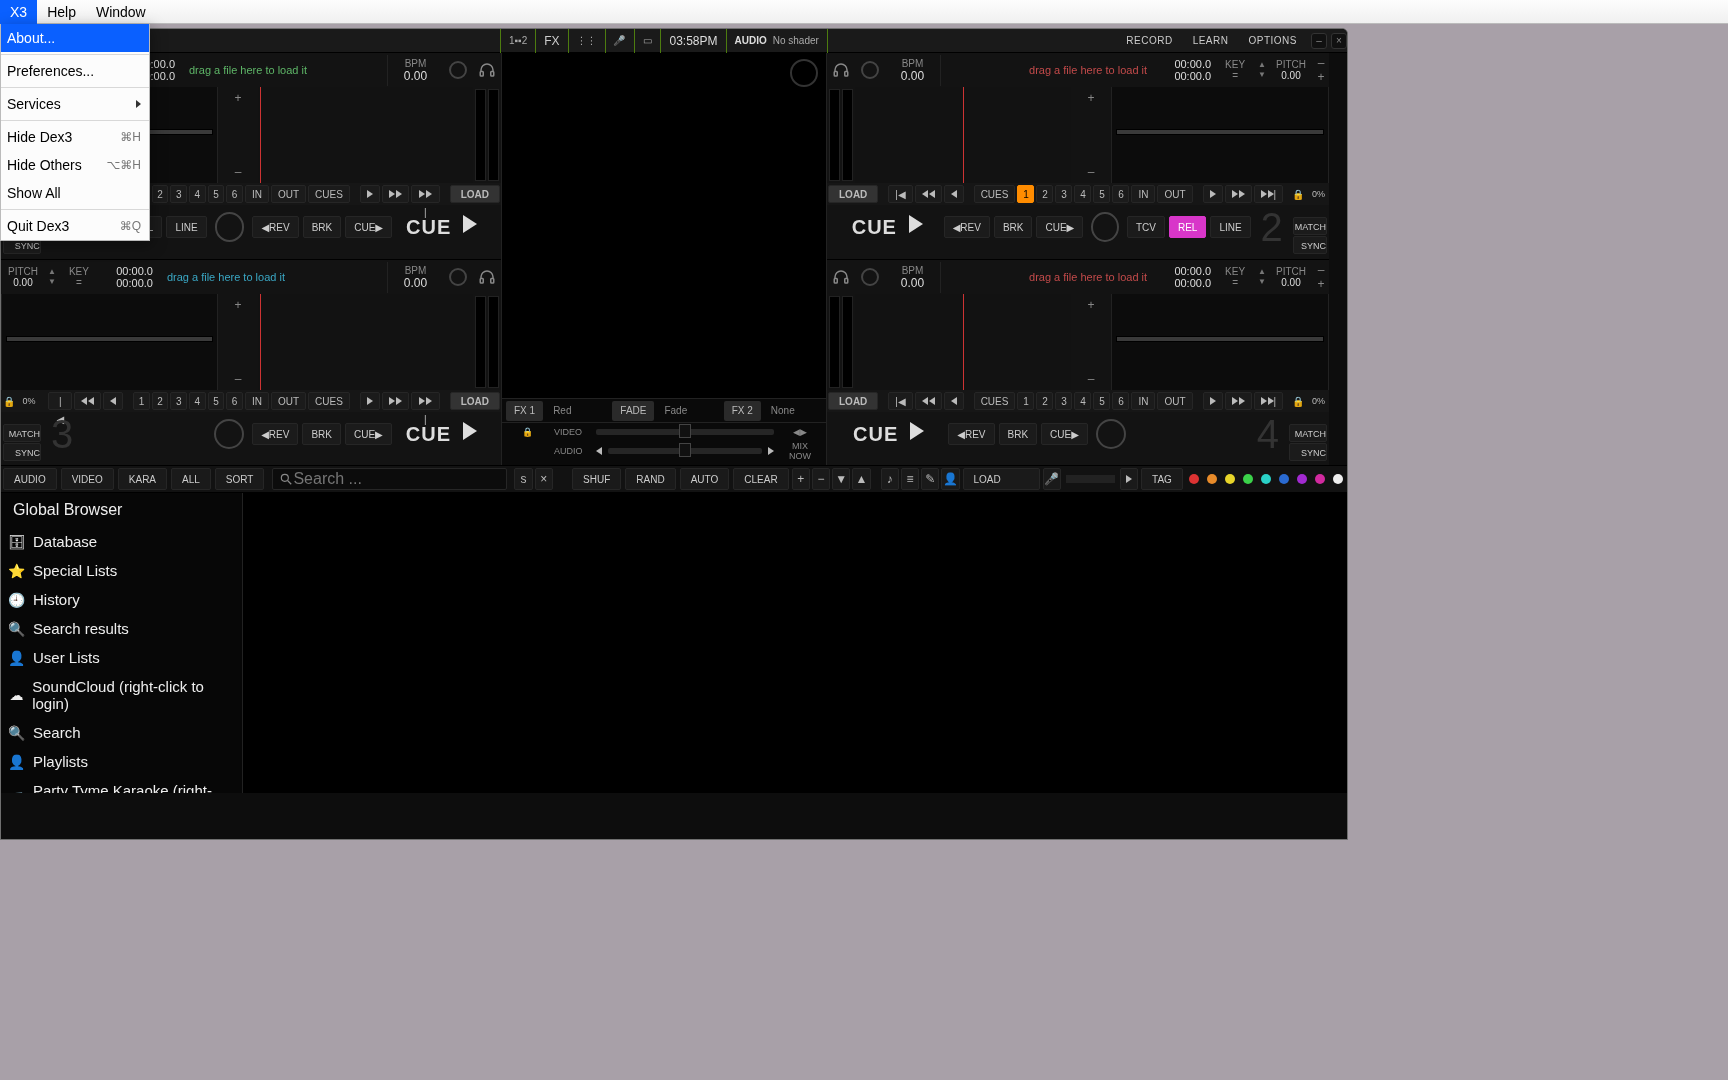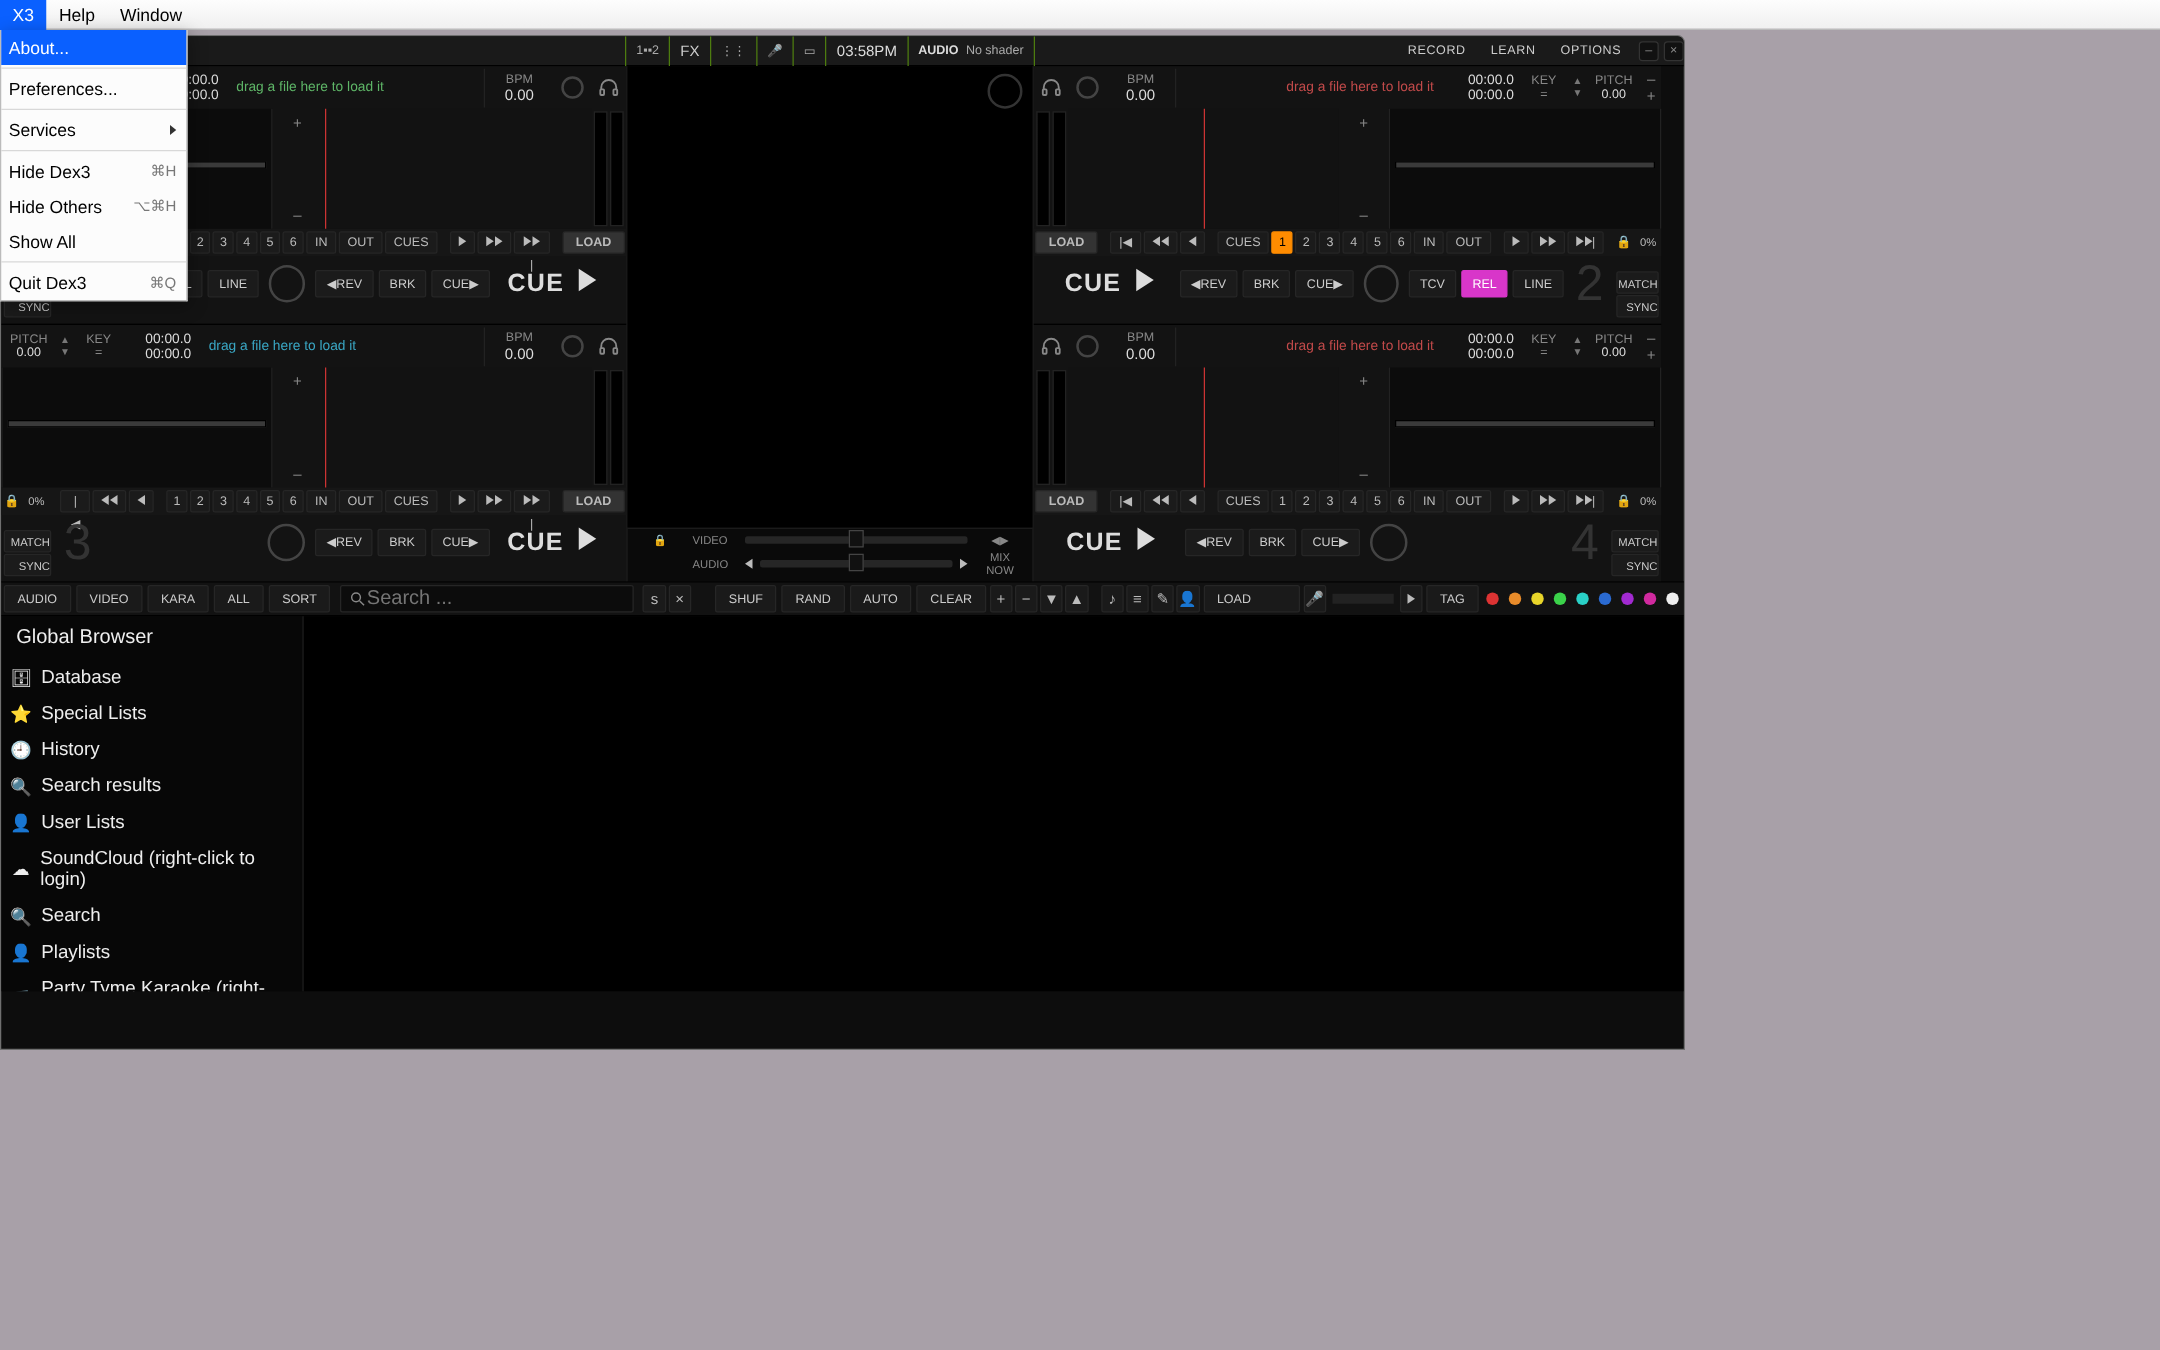--- a/index.html
+++ b/index.html
@@ -365,20 +365,28 @@
         <div class="pill">CUE▶</div>
         <div class="cue">CUE</div>
         <div class="play"><span class="tri-play"></span></div>
         <div style="width:14px"></div>
       </div>
     </div>
 
     <div class="center-col">
       <div class="center-top">
         <div class="logo-corner"></div>
+      </div>
+      <div class="fx-row">
+        <div class="lbl">FX 1</div>
+        <div class="val">Red</div>
+        <div class="lbl">FADE</div>
+        <div class="val">Fade</div>
+        <div class="lbl">FX 2</div>
+        <div class="val">None</div>
       </div>
       <div class="mix-row">
         <div class="line">
           <div class="mix-side">🔒</div>
           <div style="width:36px">VIDEO</div>
           <div class="track">
               <div class="knob"></div>
             </div>
           <div class="mix-side">◀▶</div>
         </div>

